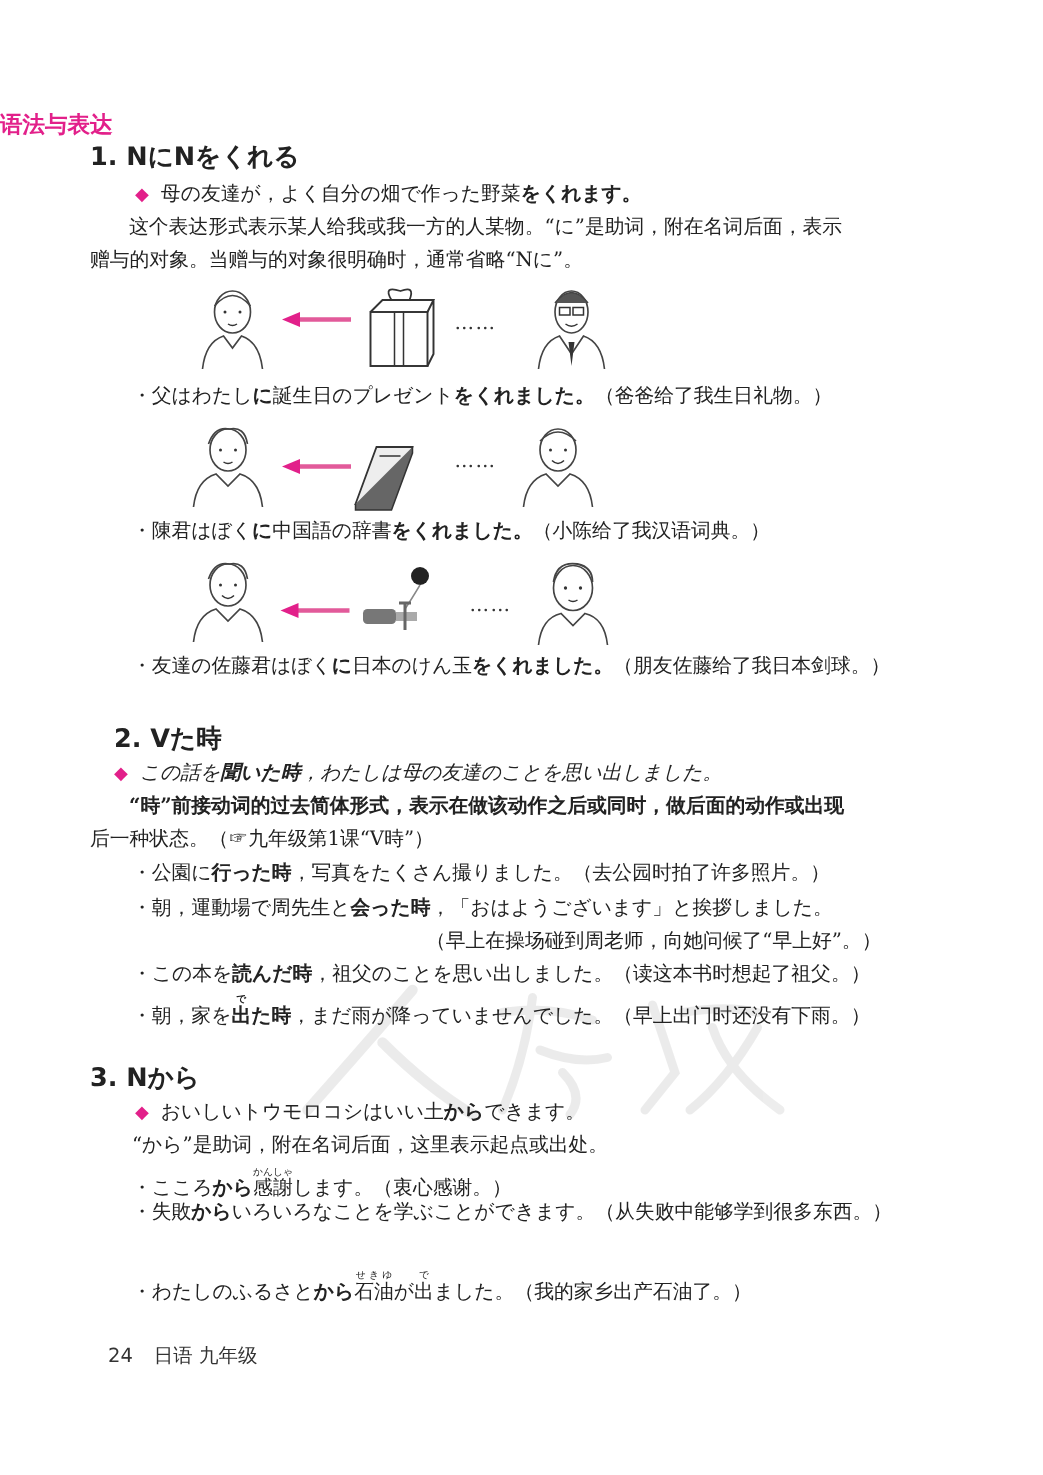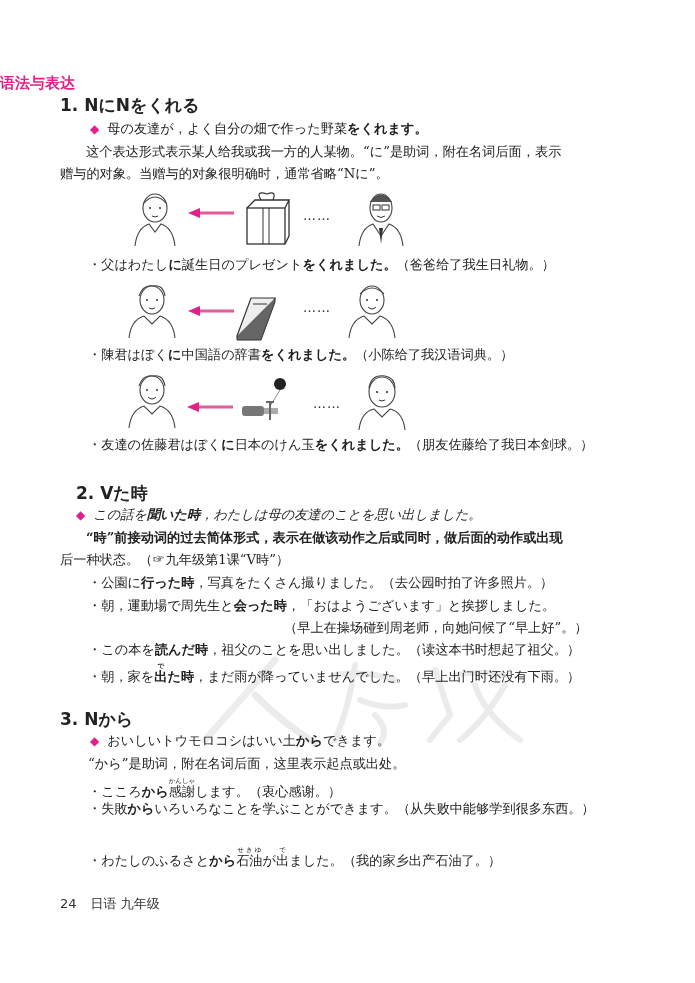--- a/index.html
+++ b/index.html
@@ -10,21 +10,21 @@
   .title { position:absolute; top:74px; left:0; width:576px; text-align:left;
            font-family:Liberation Mono, monospace; font-weight:bold; font-size:15px; color:#e2208a; }
   .line { position:absolute; font-size:13.2px; white-space:nowrap; line-height:18px; }
   .heading { font-family:"DejaVu Sans", sans-serif; font-weight:bold; font-size:17px; }
   .b { font-family:"DejaVu Sans", sans-serif; font-weight:bold; }
   .diamond { color:#e2208a; font-size:12px; margin-right:8px; }
   .ill-row { position:absolute; height:60px; }
   .arrow { position:absolute; width:46px; height:10px; }
   .dots { position:absolute; font-size:13px; letter-spacing:1px; color:#333; }
   ruby rt { font-size:6.5px; font-family:"DejaVu Sans", sans-serif; }
-  .footer { position:absolute; left:60px; top:895px; font-size:13px; font-family:"DejaVu Sans", sans-serif; color:#333; }
+  .footer { position:absolute; left:72px; top:895px; font-size:13px; font-family:"DejaVu Sans", sans-serif; color:#333; }
   .footer .num { margin-right:14px; }
   svg { overflow:visible; }
 </style>
 </head>
 <body>
 
 <div class="page">
 
   <svg class="watermark" viewBox="0 0 360 90">
     <path d="M20 85 Q60 40 90 5 M70 40 Q100 70 130 88" stroke="#333" stroke-width="7" fill="none" stroke-linecap="round"></path>

